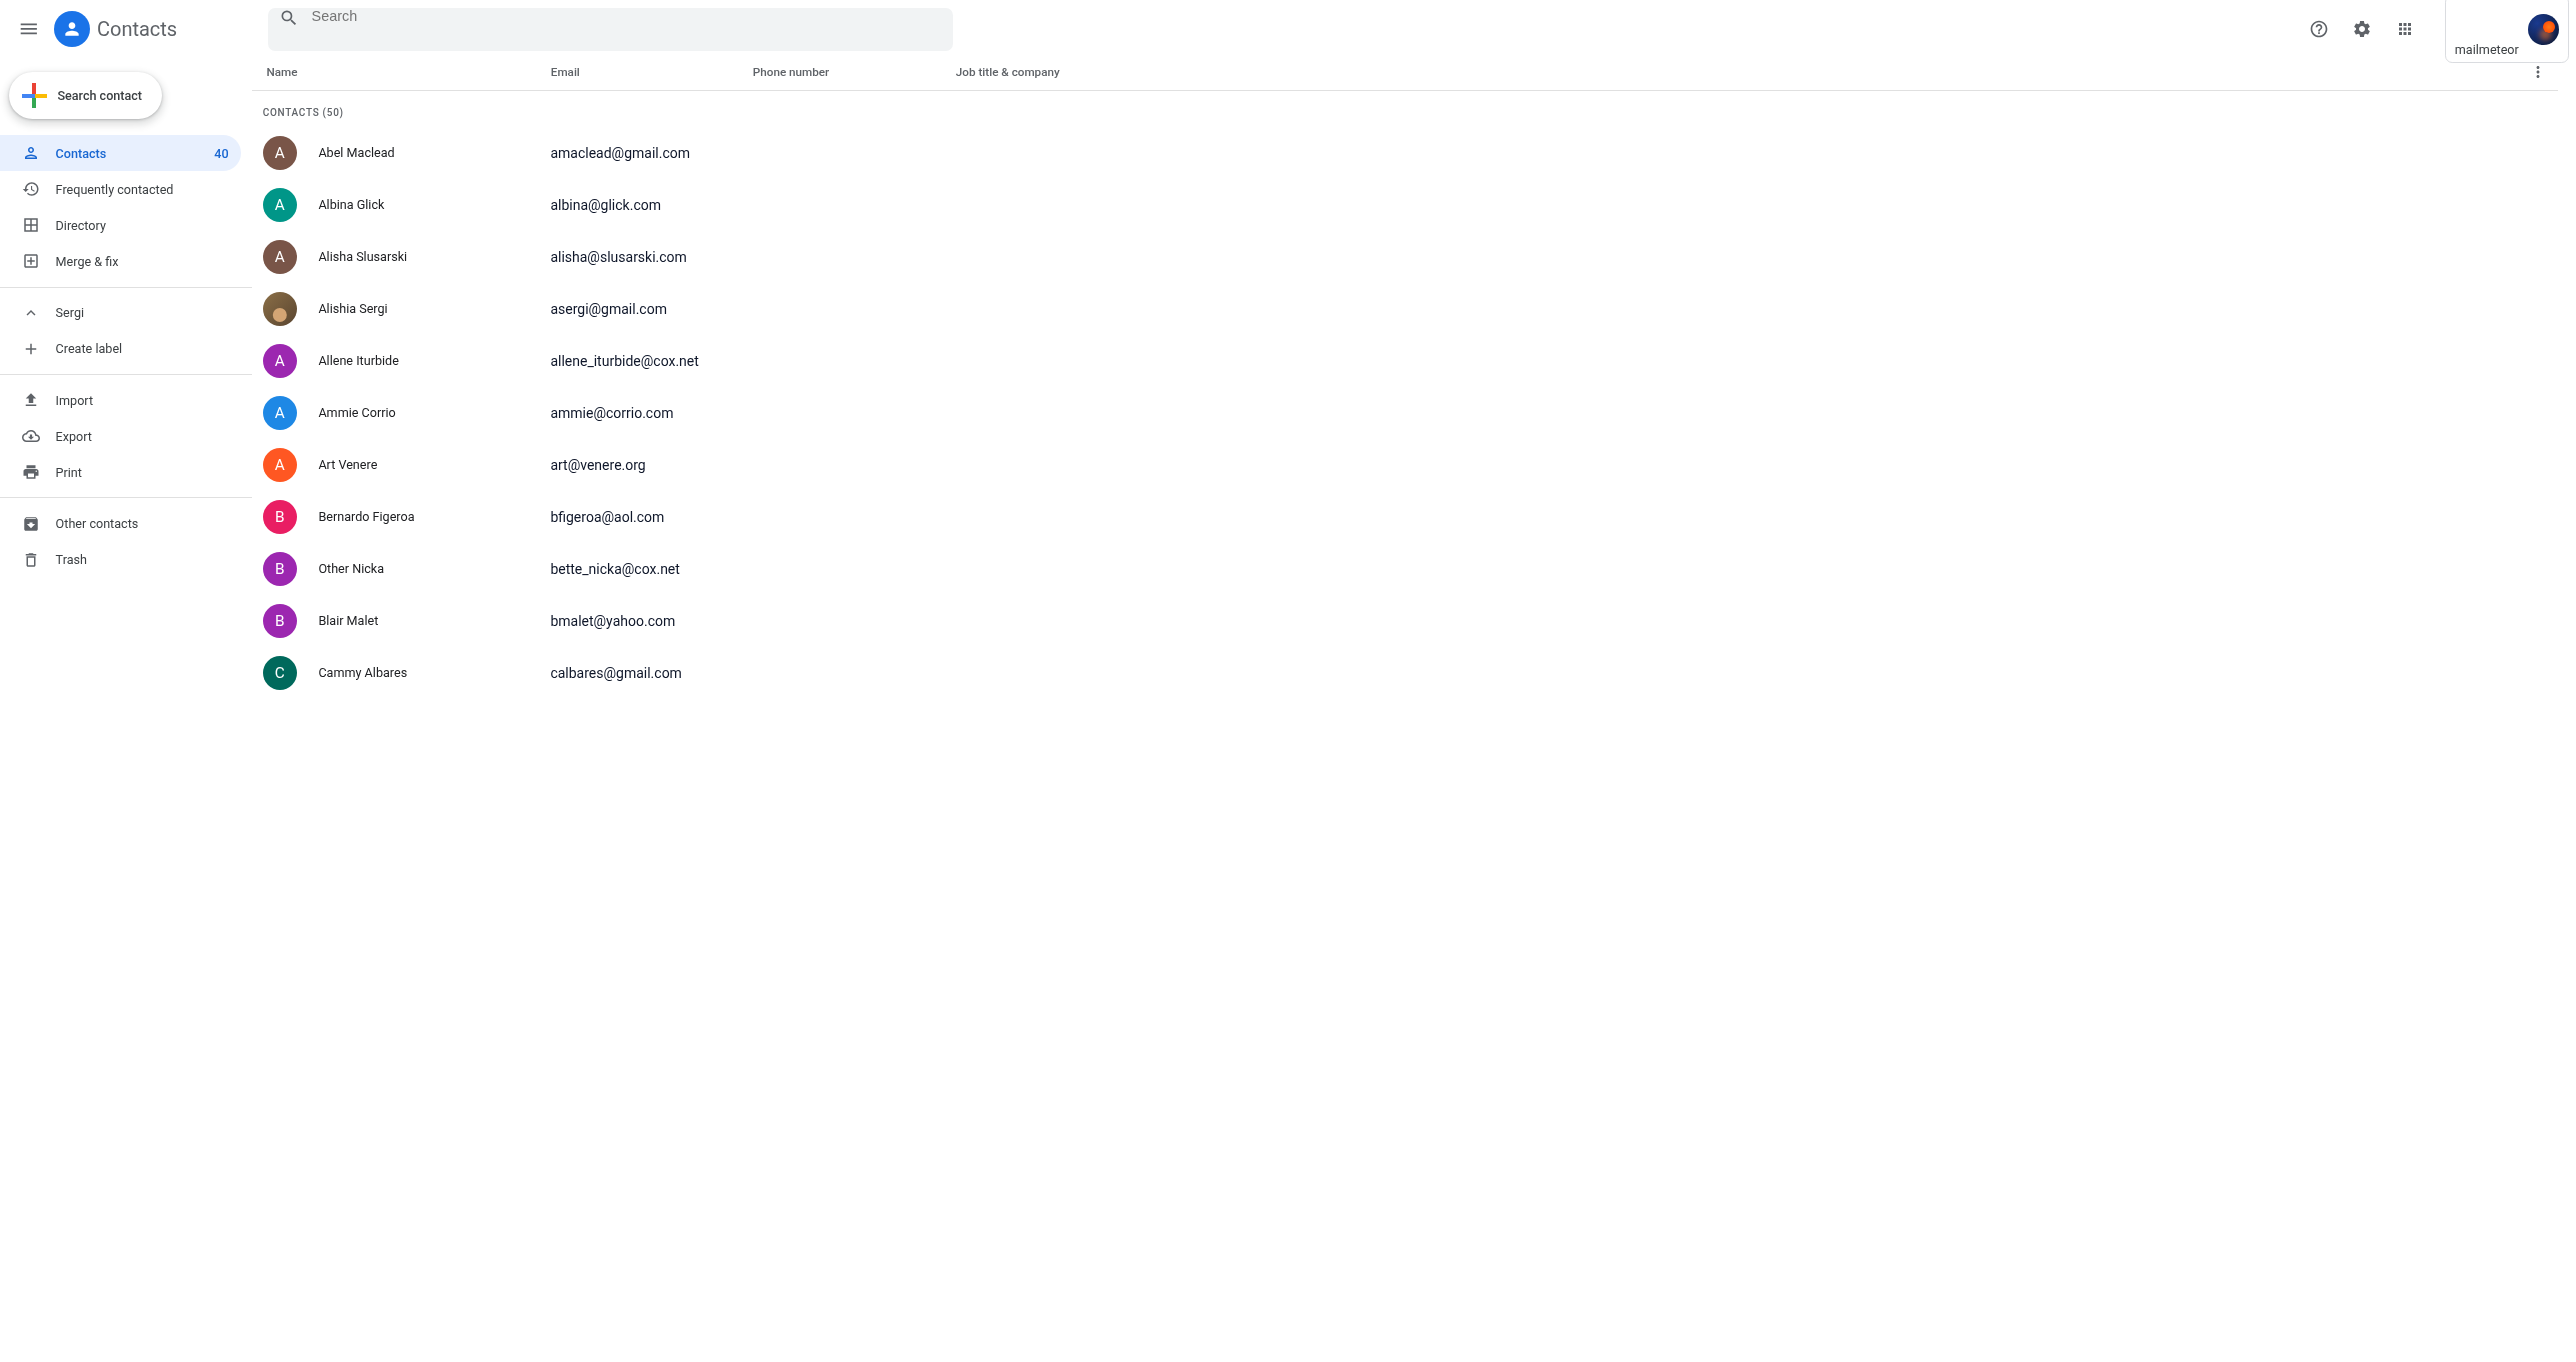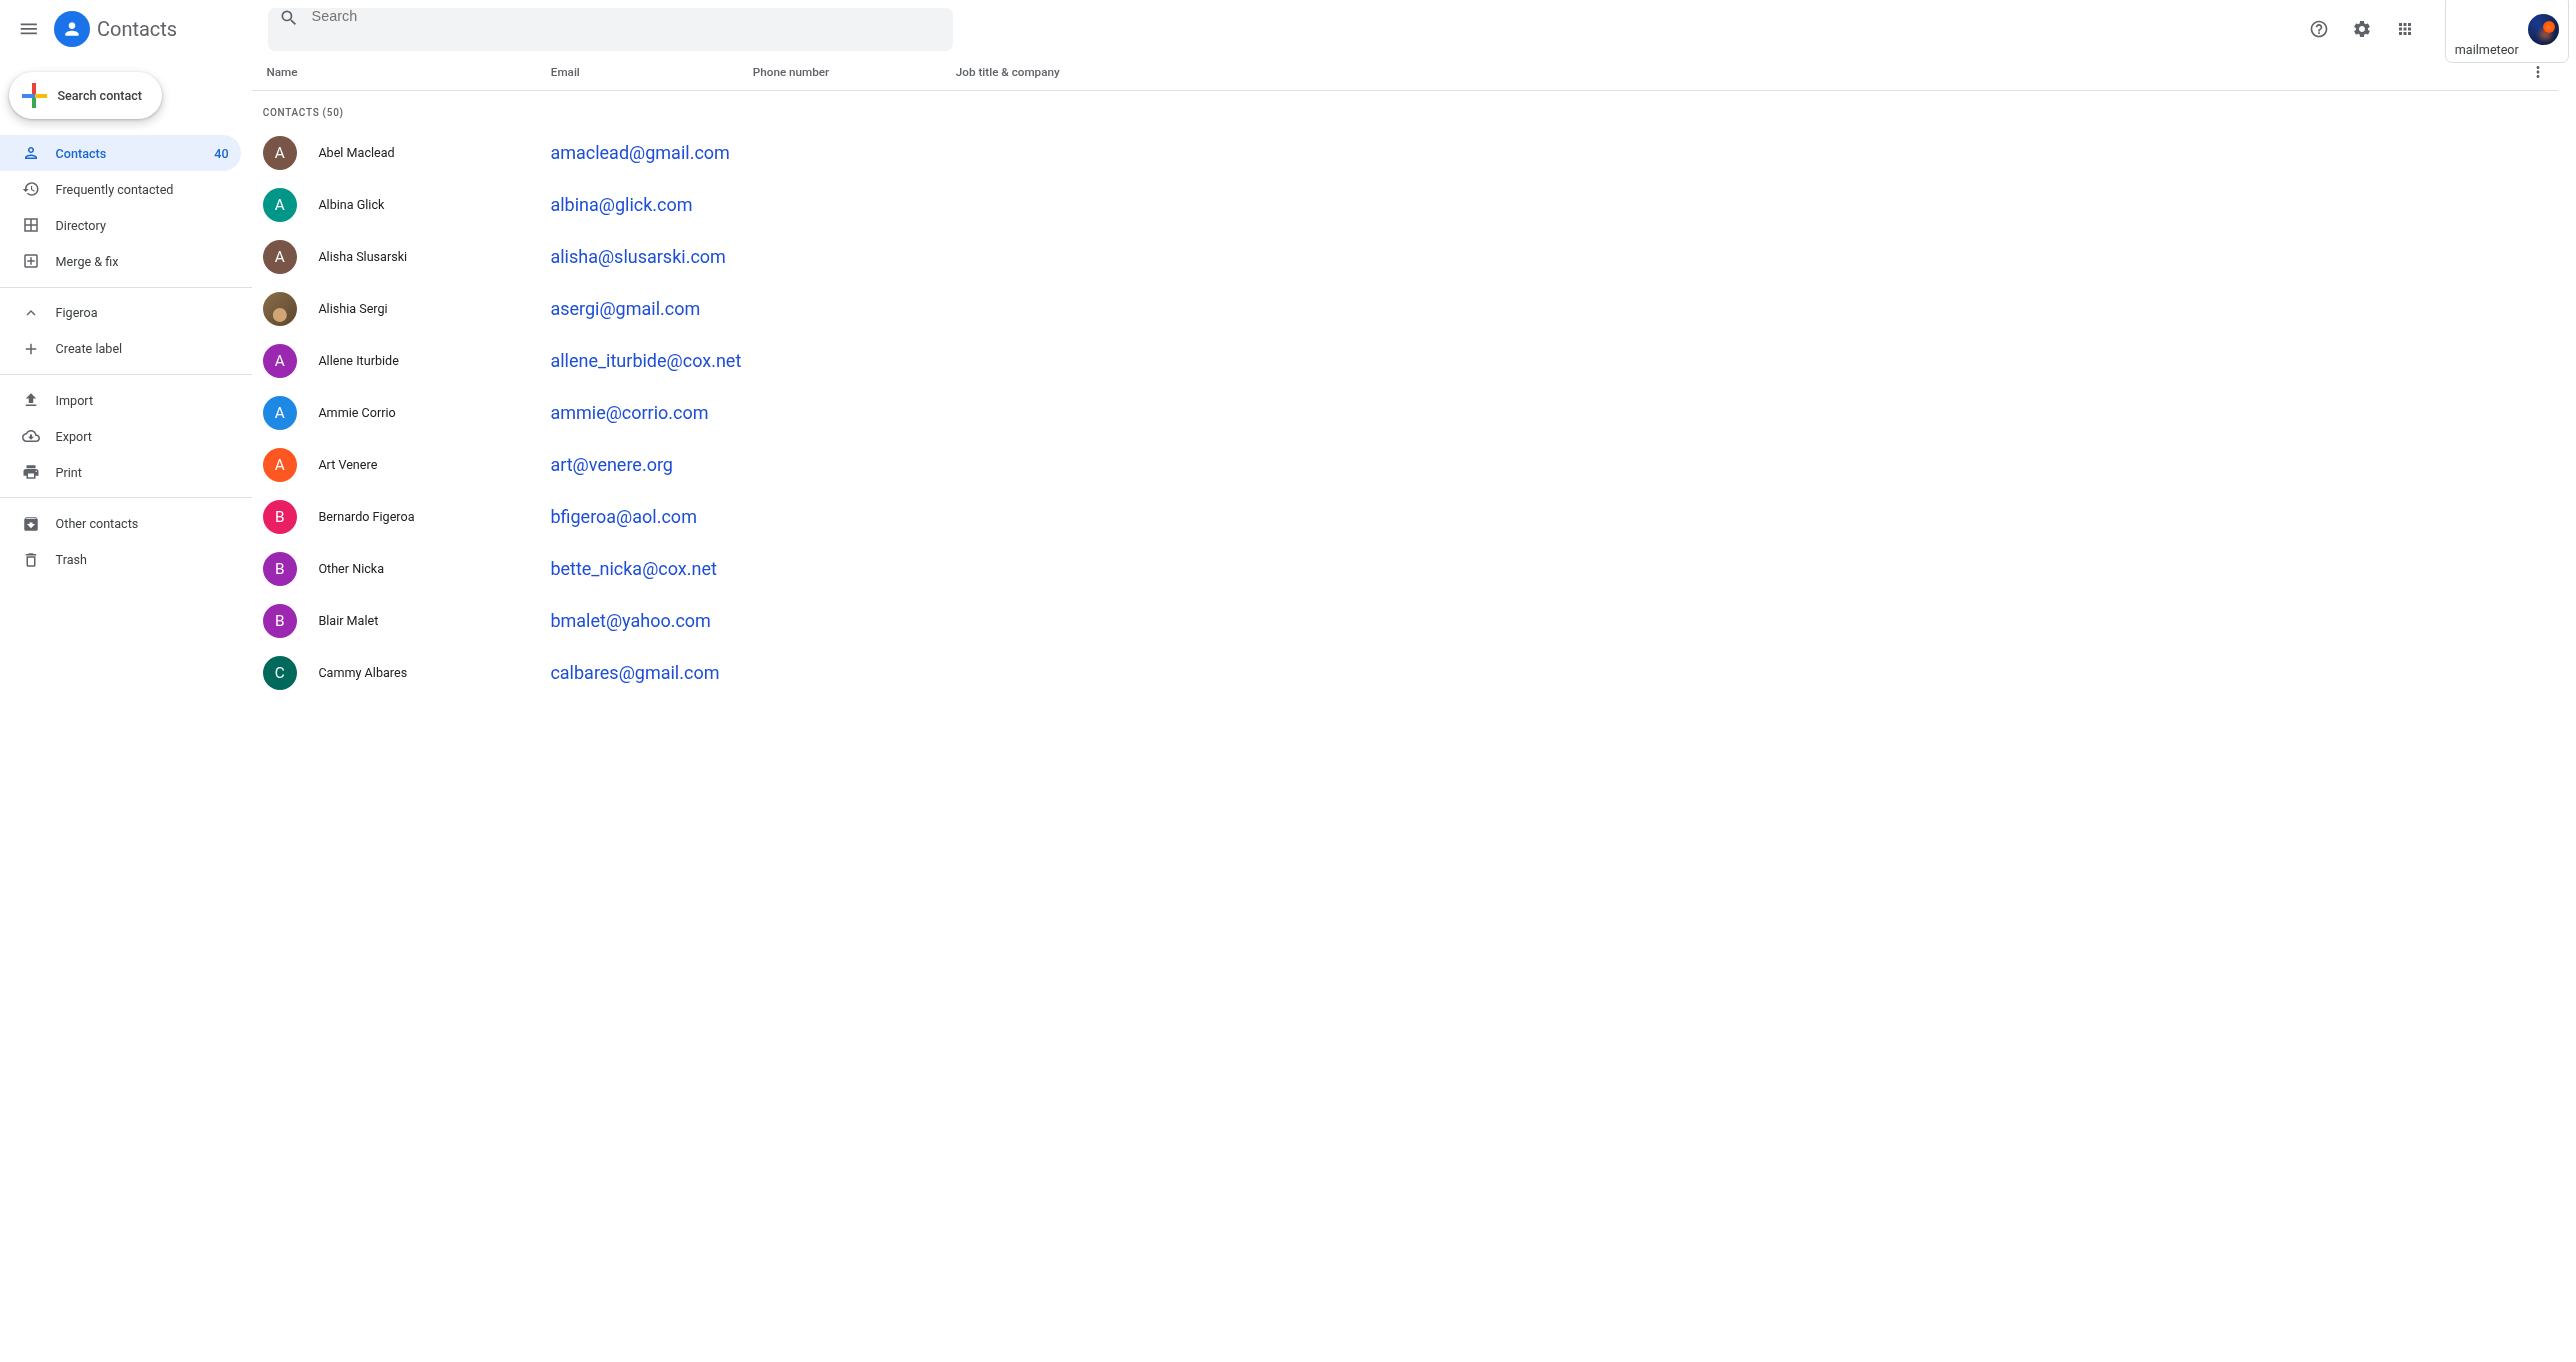--- a/index.html
+++ b/index.html
@@ -210,22 +210,22 @@
     background: #d4a574;
     transform: translateX(-50%);
   }
   .row .name-cell {
     width: 232px;
     font-size: 12.6px;
     color: #202124;
   }
   .row .email-cell {
     width: 202px;
-    font-size: 18px;
-    color: #1d4ed8;
+    font-size: 14px;
+    color: #0f172a;
   }
   svg { display: block; }
 </style>
 </head>
 <body>
 
 <div class="header">
   <div class="menu-btn">
     <svg width="21.6" height="21.6" viewBox="0 0 24 24">
         <path fill="#5f6368" d="M3 18h18v-2H3v2zm0-5h18v-2H3v2zm0-7v2h18V6H3z"></path>
@@ -316,21 +316,21 @@
     </div>
 
     <div class="nav-divider"></div>
 
     <div class="nav-item">
       <span class="nav-icon">
         <svg width="18" height="18" viewBox="0 0 24 24">
             <path fill="#5f6368" d="M12 8l-6 6 1.41 1.41L12 10.83l4.59 4.58L18 14z"></path>
           </svg>
       </span>
-      <span>Figeroa</span>
+      <span>Sergi</span>
     </div>
 
     <div class="nav-item">
       <span class="nav-icon">
         <svg width="18" height="18" viewBox="0 0 24 24">
             <path fill="#5f6368" d="M19 13h-6v6h-2v-6H5v-2h6V5h2v6h6v2z"></path>
           </svg>
       </span>
       <span>Create label</span>
     </div>

